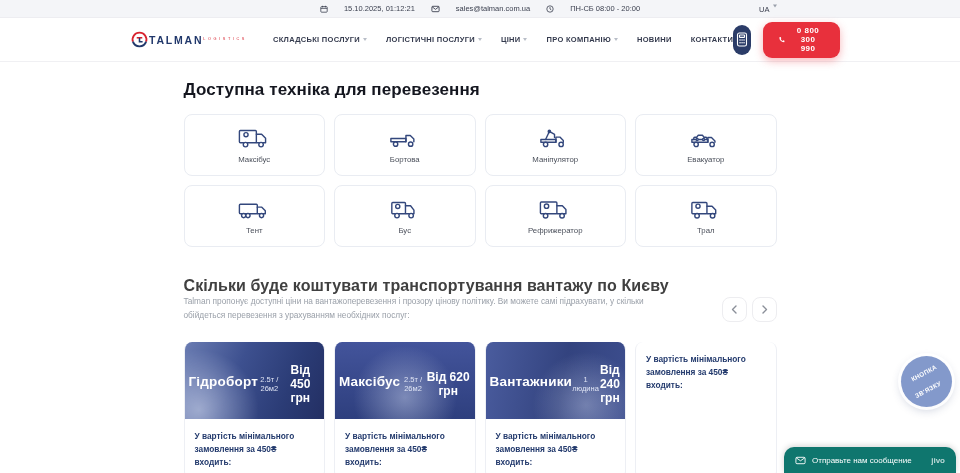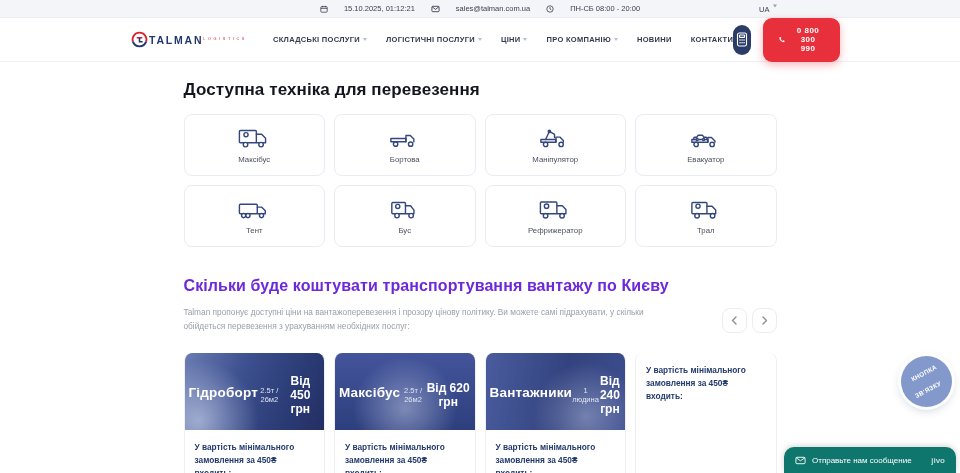--- a/index.html
+++ b/index.html
@@ -28,40 +28,40 @@
   .logo { display:flex; flex-direction:row; align-items:center; margin-right:26px; cursor:pointer; }
   .logo-word { font-size:10.5px; font-weight:bold; letter-spacing:1.8px; color:#21386b; line-height:1; margin-top:1px; }
   .logo-sub { font-size:3.8px; letter-spacing:2.6px; color:#d8232f; line-height:1; margin-top:1.5px; }
   .menu { display:flex; align-items:center; gap:19px; }
   .menu-item { display:flex; align-items:center; gap:3px; font-size:7.5px; font-weight:600;
     letter-spacing:.3px; color:#343a4d; text-transform:uppercase; cursor:pointer; white-space:nowrap; }
   .menu-item .caret { border-top-color:#b9bec8; }
   .nav-actions { margin-left:auto; display:flex; align-items:center; gap:12px; }
   .calc-btn { width:30px; height:30px; background:#2b3c68; border-radius:9px; border:none;
     display:flex; align-items:center; justify-content:center; cursor:pointer; }
-  .phone-btn { height:44px; background:#e8303c; border:none; border-radius:9px;
+  .phone-btn { height:36px; background:#e8303c; border:none; border-radius:9px;
     display:flex; align-items:center; gap:7px; padding:0 16px; cursor:pointer;
     box-shadow:0 3px 8px rgba(232,48,60,.35); }
   .phone-btn span { color:#fff; font-size:8px; font-weight:bold; letter-spacing:.5px; }
 
   
   .container { width:593px; margin:0 auto; }
 
   .h1 { font-size:17px; font-weight:bold; color:#14161f; margin-top:18px; letter-spacing:.1px; }
 
   .equip-grid { display:grid; grid-template-columns:repeat(4,1fr); gap:9px; margin-top:14px; }
   .equip-card { background:#fff; border:1px solid #e9ecf2; border-radius:8px; height:62px;
     display:flex; flex-direction:column; align-items:center; justify-content:center; gap:5px;
     cursor:pointer; }
   .equip-card svg { display:block; }
   .equip-label { font-size:7.8px; color:#4a4f5a; }
 
-  .h2 { font-size:16px; font-weight:bold; color:#6d28d9; margin-top:30px; letter-spacing:.1px; }
-
-  .pricing-head { display:flex; align-items:flex-end; margin-top:11px; }
+  .h2 { font-size:16px; font-weight:bold; color:#404040; margin-top:30px; letter-spacing:.1px; }
+
+  .pricing-head { display:flex; align-items:flex-end; }
   .pricing-desc { width:470px; font-size:8.3px; line-height:1.65; color:#9aa0a9; }
   .carousel { margin-left:auto; display:flex; gap:5px; }
   .car-btn { width:25px; height:25px; border:1px solid #ededf0; border-radius:8px; background:#fff;
     display:flex; align-items:center; justify-content:center; cursor:pointer; }
 
   .price-grid { display:grid; grid-template-columns:repeat(4,1fr); gap:9px; margin-top:20px; }
   .price-card { border-radius:8px; overflow:hidden; background:#fff; border:1px solid #edeff4;
     border-top:none; }
   .price-top { height:77px; display:flex; align-items:center;
     justify-content:center; text-align:center; color:#fff; padding:4px 4px 2px; }

